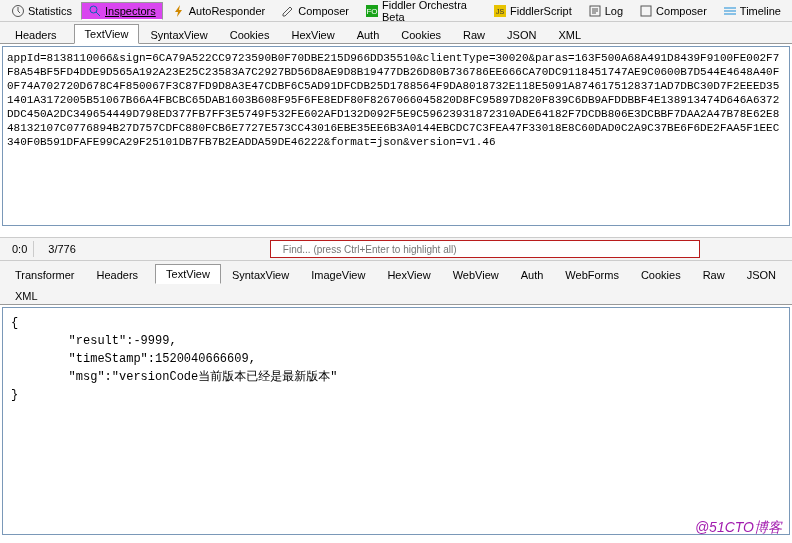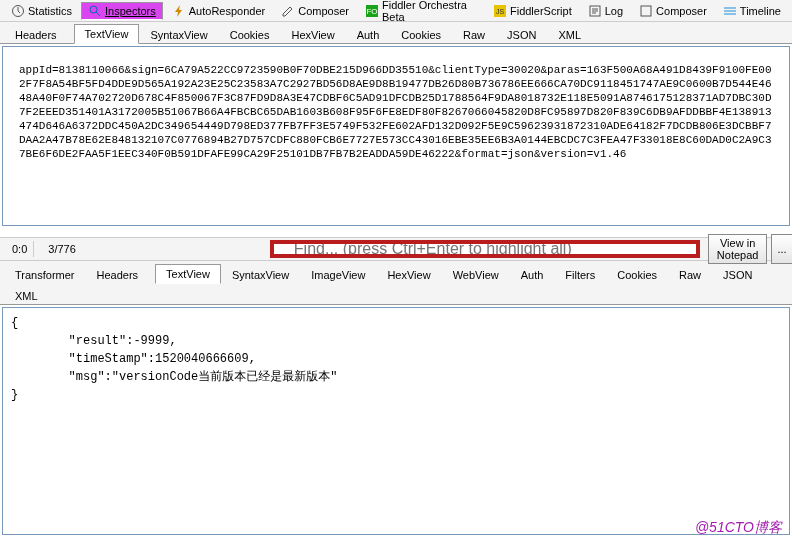--- a/index.html
+++ b/index.html
@@ -4,25 +4,25 @@
 <style>
   * { box-sizing: border-box; margin: 0; padding: 0; }
   body { font-family: Tahoma, Arial, sans-serif; font-size: 11px; background: #fff; width: 792px; height: 543px; overflow: hidden; position: relative; }
   .toolbar { display: flex; align-items: center; height: 22px; border-bottom: 1px solid #ccc; background: #f4f4f4; padding: 0 4px; gap: 2px; }
   .toolbar-item { display: flex; align-items: center; gap: 3px; padding: 1px 6px; cursor: default; border: 1px solid transparent; }
   .toolbar-item.active { background: #d946ef; border: 1px solid #999; border-bottom: 1px solid #fff; text-decoration: underline; }
   .ico { display: inline-flex; width: 14px; height: 14px; align-items: center; justify-content: center; }
   .tabstrip { display: flex; align-items: flex-end; height: 22px; border-bottom: 1px solid #999; background: #f4f4f4; padding-left: 4px; gap:0; }
   .tab { padding: 3px 10px; border: 1px solid transparent; border-bottom: none; cursor: default; font-size: 11px; position: relative; top: 1px; }
   .tab.active { background: #fff; border: 1px solid #999; border-bottom: 1px solid #fff; margin-left: 6px; }
-  .textpane { border: 1px solid #7a98b8; margin: 2px; padding: 16px; font-family: "Courier New", monospace; font-size: 11px; line-height: 14px; color: #000; background: #fff; word-break: break-all; white-space: pre-wrap; height: 180px; overflow: auto; }
+  .textpane { border: 1px solid #7a98b8; margin: 2px; padding: 4px; font-family: "Courier New", monospace; font-size: 11px; line-height: 14px; color: #000; background: #fff; word-break: break-all; white-space: pre-wrap; height: 180px; overflow: auto; }
   .statusbar { display: flex; align-items: center; height: 24px; border-top: 1px solid #ccc; border-bottom: 1px solid #ccc; background: #f4f4f4; padding: 0 6px; gap: 8px; margin-top: 11px; }
   .statusbar .seg { padding: 2px 6px; border-right: 1px solid #ccc; }
   .findbox { flex: 0 0 430px; margin-left: 180px; }
-  .findbox input { width: 100%; height: 18px; border: 4px solid #b91c1c; padding: 1px 20px; font-family: Tahoma, Arial, sans-serif; font-size: 16px; color: #888; }
+  .findbox input { width: 100%; height: 18px; border: 1px solid #b91c1c; padding: 1px 12px; font-family: Tahoma, Arial, sans-serif; font-size: 10px; color: #888; }
   .btn { border: 1px solid #888; background: linear-gradient(#fff,#e5e5e5); padding: 2px 8px; font-size: 11px; cursor: default; }
   .btn.small { padding: 2px 5px; }
   .rightbtns { margin-left: auto; display: flex; gap: 4px; }
   .resp-json { font-family: "Courier New", monospace; font-size: 12px; padding: 6px 8px 6px 8px; line-height: 18px; white-space: pre; color: #000; border: 1px solid #7a98b8; margin: 2px; height: 228px; overflow:auto; }
   .watermark { position: absolute; right: 10px; bottom: 6px; color: #a21caf; font-size: 14px; font-style: italic; }
 </style>
 </head>
 <body>
 
 <div class="toolbar">
@@ -119,36 +119,32 @@
 </div>
 
 <div class="textpane">appId=8138110066&amp;sign=6CA79A522CC9723590B0F70DBE215D966DD35510&amp;clientType=30020&amp;paras=163F500A68A491D8439F9100FE002F7F8A54BF5FD4DDE9D565A192A23E25C23583A7C2927BD56D8AE9D8B19477DB26D80B736786EE666CA70DC9118451747AE9C0600B7D544E4648A40F0F74A702720D678C4F850067F3C87FD9D8A3E47CDBF6C5AD91DFCDB25D1788564F9DA8018732E118E5091A8746175128371AD7DBC30D7F2EEED351401A3172005B51067B66A4FBCBC65DAB1603B608F95F6FE8EDF80F8267066045820D8FC95897D820F839C6DB9AFDDBBF4E138913474D646A6372DDC450A2DC349654449D798ED377FB7FF3E5749F532FE602AFD132D092F5E9C59623931872310ADE64182F7DCDB806E3DCBBF7DAA2A47B78E62E848132107C0776894B27D757CDFC880FCB6E7727E573CC43016EBE35EE6B3A0144EBCDC7C3FEA47F33018E8C60DAD0C2A9C37BE6F6DE2FAA5F1EEC340F0B591DFAFE99CA29F25101DB7FB7B2EADDA59DE46222&amp;format=json&amp;version=v1.46</div>
 
 <div class="statusbar">
   <div class="seg">0:0</div>
   <div class="seg" style="border-right:none">3/776</div>
   <div class="findbox">
     <input type="text" placeholder="Find... (press Ctrl+Enter to highlight all)" style="">
   </div>
-  <div class="rightbtns">
-    <button class="btn">View in Notepad</button>
-    <button class="btn small">...</button>
-  </div>
 </div>
 
 <div class="tabstrip" style="border-bottom:none">
   <div class="tab"><span>Transformer</span></div>
   <div class="tab"><span>Headers</span></div>
   <div class="tab active"><span>TextView</span></div>
   <div class="tab"><span>SyntaxView</span></div>
   <div class="tab"><span>ImageView</span></div>
   <div class="tab"><span>HexView</span></div>
   <div class="tab"><span>WebView</span></div>
   <div class="tab"><span>Auth</span></div>
-  <div class="tab"><span>Filters</span></div>
+  <div class="tab"><span>WebForms</span></div>
   <div class="tab"><span>Cookies</span></div>
   <div class="tab"><span>Raw</span></div>
   <div class="tab"><span>JSON</span></div>
 </div>
 
 <div class="tabstrip">
   <div class="tab"><span>XML</span></div>
 </div>
 
 <div class="resp-json">{

